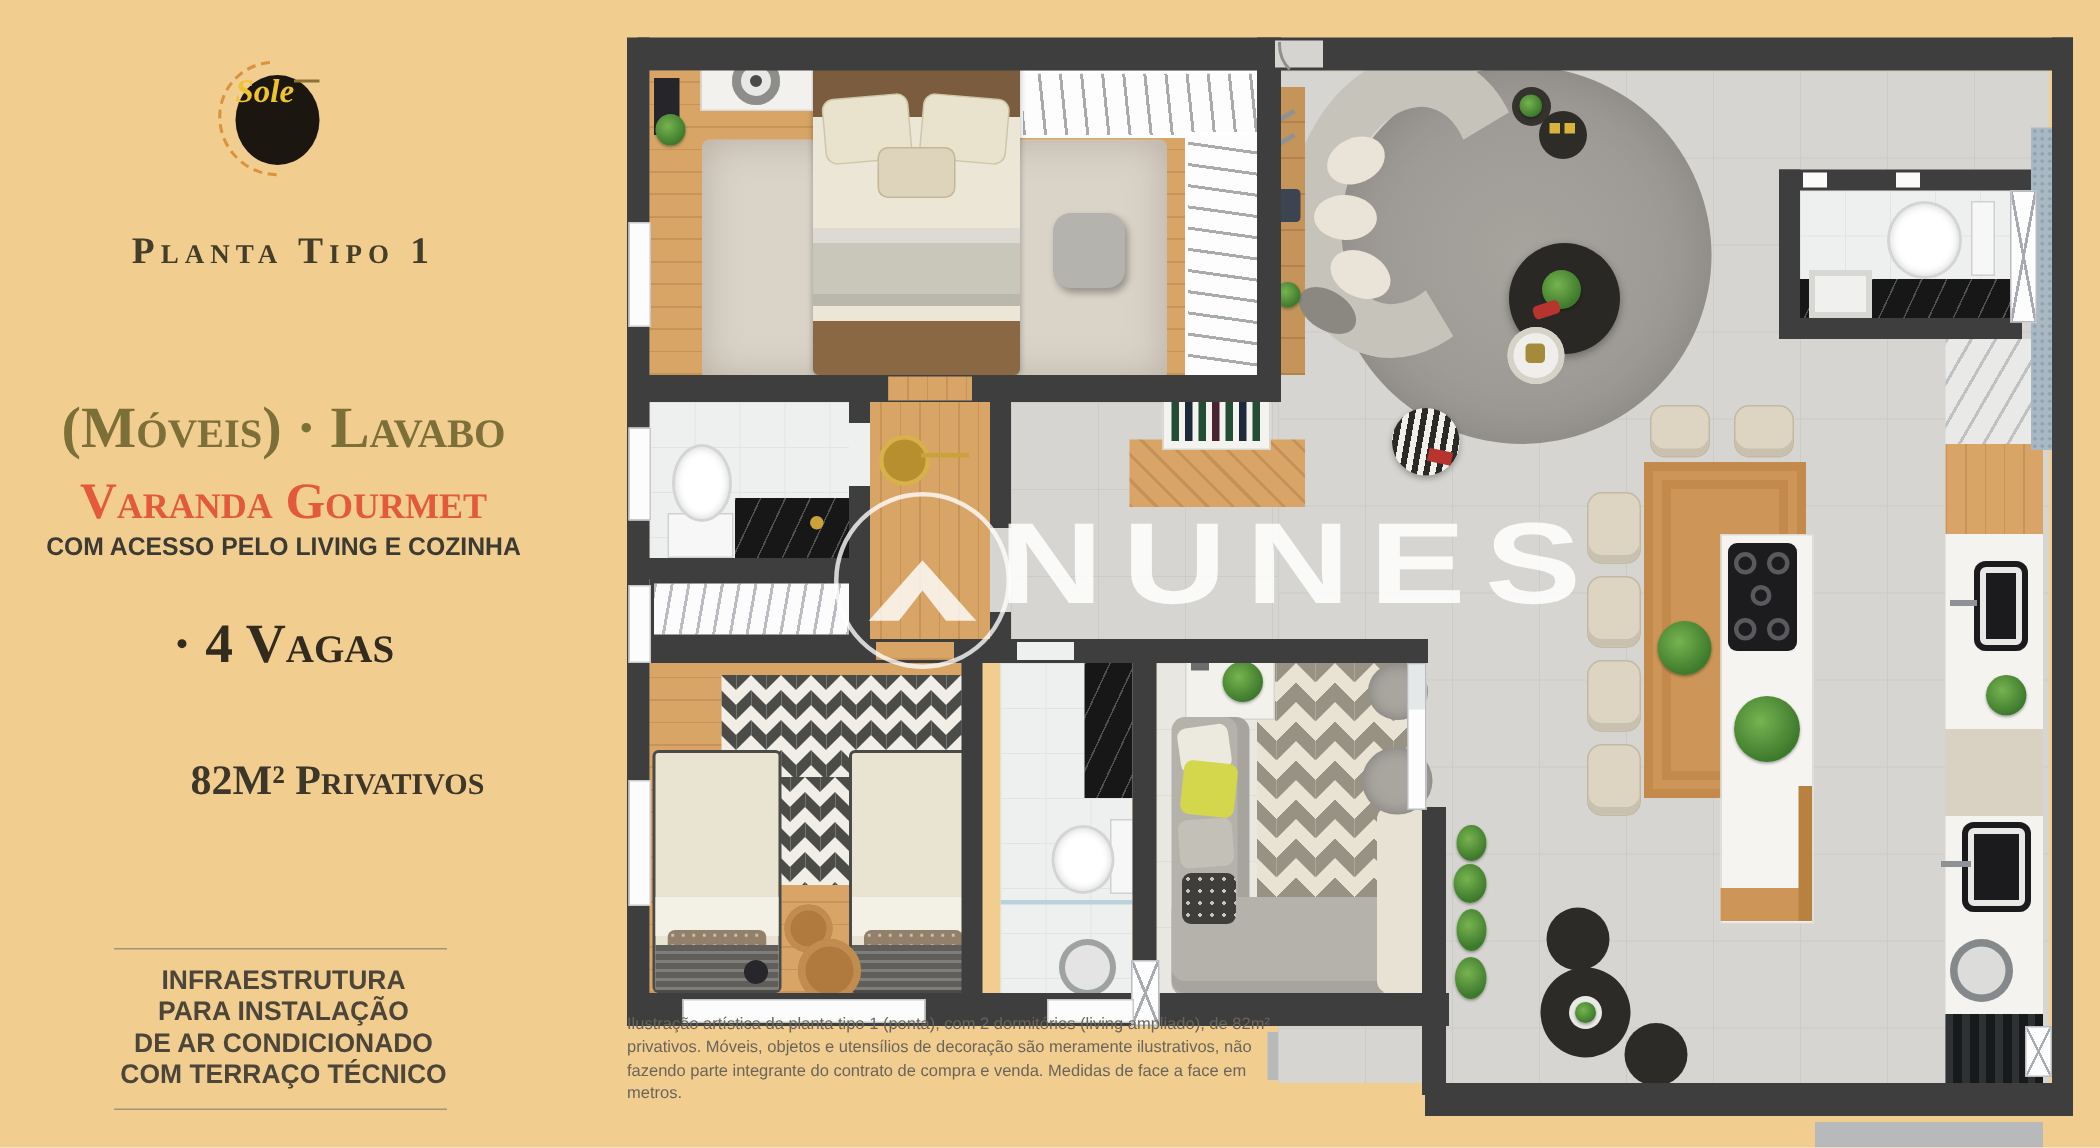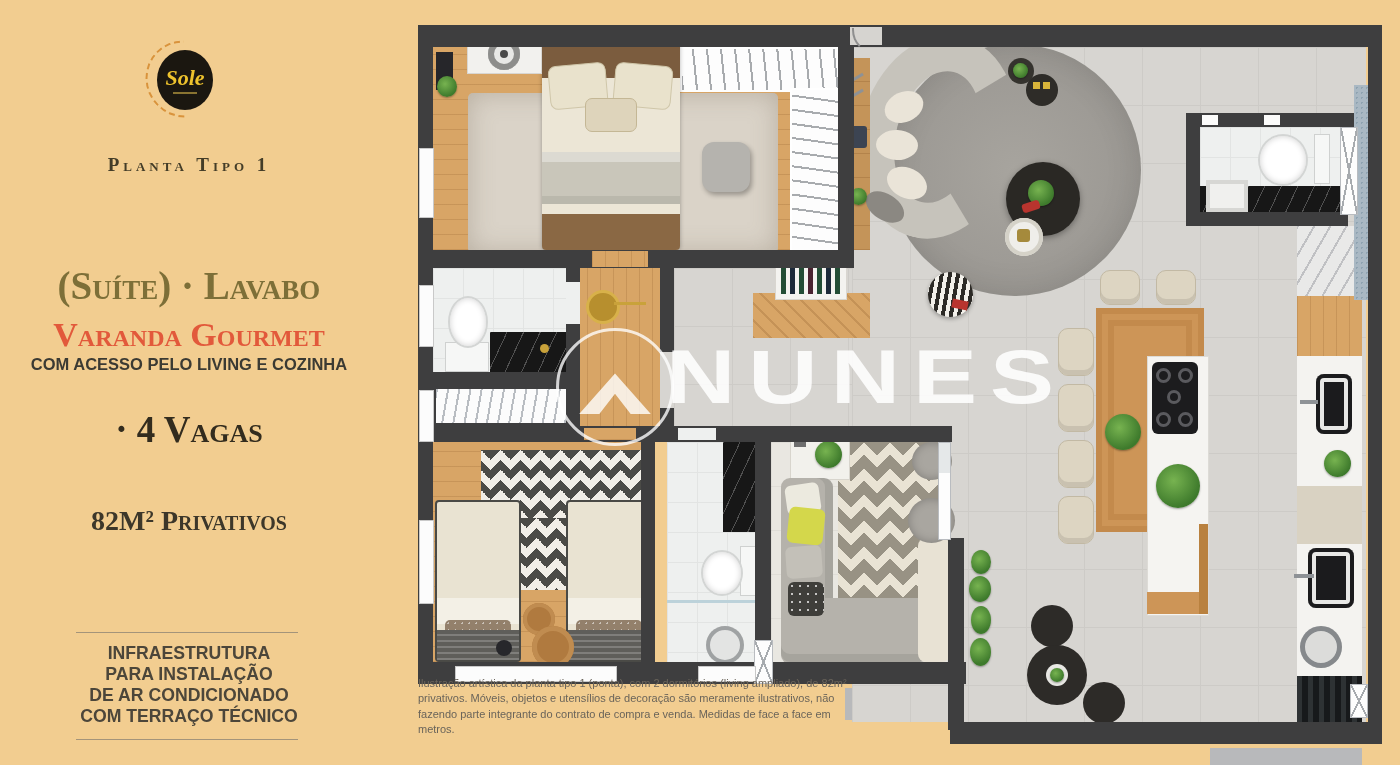--- a/index.html
+++ b/index.html
@@ -4,34 +4,34 @@
 <style>
   html,body{margin:0;padding:0;}
   body{font-family:"Liberation Sans",sans-serif;}
   .scene{position:relative;width:1400px;height:765px;background:#f2cd90;overflow:hidden;}
   .abs{position:absolute;}
 
   
   .serif{font-family:"Liberation Serif",serif;}
   .panel-center{left:0;width:378px;text-align:center;}
   .logo-circle{left:157px;top:50px;width:56px;height:60px;border-radius:50%;background:#1b1710;
-    display:flex;flex-direction:column;align-items:center;justify-content:center;}
+    display:flex;flex-direction:row;justify-content:center;}
   .logo-rays{left:146px;top:40px;width:72px;height:74px;border-radius:50%;
     border:2px dashed #d9933c;border-right-color:transparent;border-bottom-color:transparent;
     transform:rotate(-45deg);}
   .logo-text{font-family:"Liberation Serif",serif;font-style:italic;font-weight:700;
     font-size:22px;color:#eec32d;line-height:1;}
   .logo-bar{width:24px;height:2px;background:#8a7431;margin-top:3px;}
-  .plan-label{top:154px;font-size:19px;letter-spacing:4px;font-variant:small-caps;font-weight:600;color:#443d28;}
+  .plan-label{top:154px;font-size:25px;letter-spacing:4px;font-variant:small-caps;font-weight:600;color:#443d28;}
   .headline{top:221px;font-size:46px;font-variant:small-caps;font-weight:600;color:#332c1e;line-height:1;}
   .headline2{top:266px;font-size:39px;font-variant:small-caps;font-weight:600;color:#7d6f38;line-height:1;}
   .feature{top:318px;font-size:34px;font-variant:small-caps;font-weight:700;color:#e2593b;line-height:1;}
   .feature-sub{top:355px;font-size:17px;font-weight:700;color:#3b3a33;transform:scaleX(.97);letter-spacing:0;}
   .vagas{top:408px;font-size:37px;font-variant:small-caps;font-weight:600;color:#332c1e;}
-  .area{top:505px;font-size:28px;font-variant:small-caps;font-weight:600;color:#3d372a;}
+  .area{top:505px;font-size:28px;font-variant:small-caps;font-weight:600;color:#3d372a;padding-left:36px;}
   .rule{left:76px;width:222px;height:1px;background:#a4947a;}
   .infra{top:643px;font-size:18px;line-height:21px;font-weight:600;color:#4c463a;transform:scaleX(.98);}
 
   
   .wall{background:#3e3e3f;z-index:30;}
   .tile{background-color:#d7d5d1;background-image:linear-gradient(#cdcbc7 1px,transparent 1px),linear-gradient(90deg,#cdcbc7 1px,transparent 1px);background-size:58px 58px;z-index:5;}
   .bathfloor{background-color:#eef0ef;background-image:linear-gradient(#e2e4e3 1px,transparent 1px),linear-gradient(90deg,#e2e4e3 1px,transparent 1px);background-size:30px 30px;z-index:5;}
   .creamfloor{background-color:#e9e7e1;background-image:linear-gradient(rgba(0,0,0,.045) 1px,transparent 1px),linear-gradient(90deg,rgba(0,0,0,.045) 1px,transparent 1px);background-size:44px 44px;z-index:5;}
   .wood-h{background-color:#d8a566;background-image:repeating-linear-gradient(0deg,rgba(110,62,18,.16) 0 1px,transparent 1px 15px);z-index:5;}
   .wood-v{background-color:#d8a566;background-image:repeating-linear-gradient(90deg,rgba(110,62,18,.16) 0 1px,transparent 1px 13px);z-index:5;}
@@ -65,21 +65,21 @@
 <body>
 
 <div class="scene">
 
   <div class="abs logo-rays"></div>
   <div class="abs logo-circle">
     <span class="logo-text">Sole</span>
     <span class="logo-bar"></span>
   </div>
   <div class="abs serif panel-center plan-label">Planta Tipo 1</div>
-  <div class="abs serif panel-center headline2">(Suíte) · Lavabo</div>
+  <div class="abs serif panel-center headline2">(Móveis) · Lavabo</div>
   <div class="abs serif panel-center feature">Varanda Gourmet</div>
   <div class="abs panel-center feature-sub">COM ACESSO PELO LIVING E COZINHA</div>
   <div class="abs serif panel-center vagas">· 4 Vagas</div>
   <div class="abs serif panel-center area">82M² Privativos</div>
   <div class="abs rule" style="top:632px;"></div>
   <div class="abs panel-center infra">
     <div>INFRAESTRUTURA</div>
     <div>PARA INSTALAÇÃO</div>
     <div>DE AR CONDICIONADO</div>
     <div>COM TERRAÇO TÉCNICO</div>

